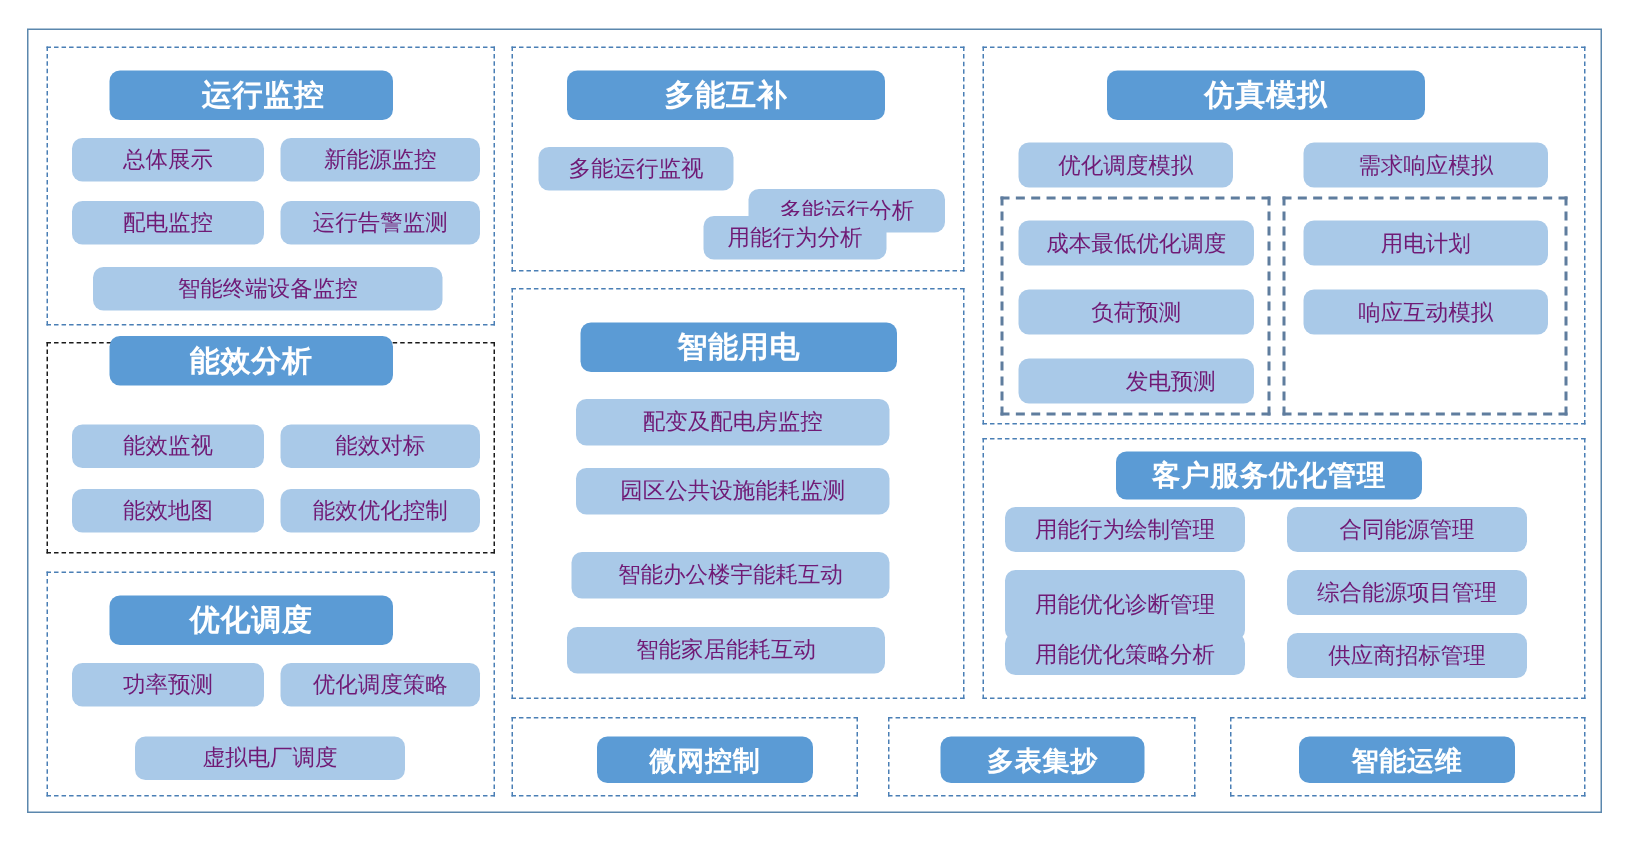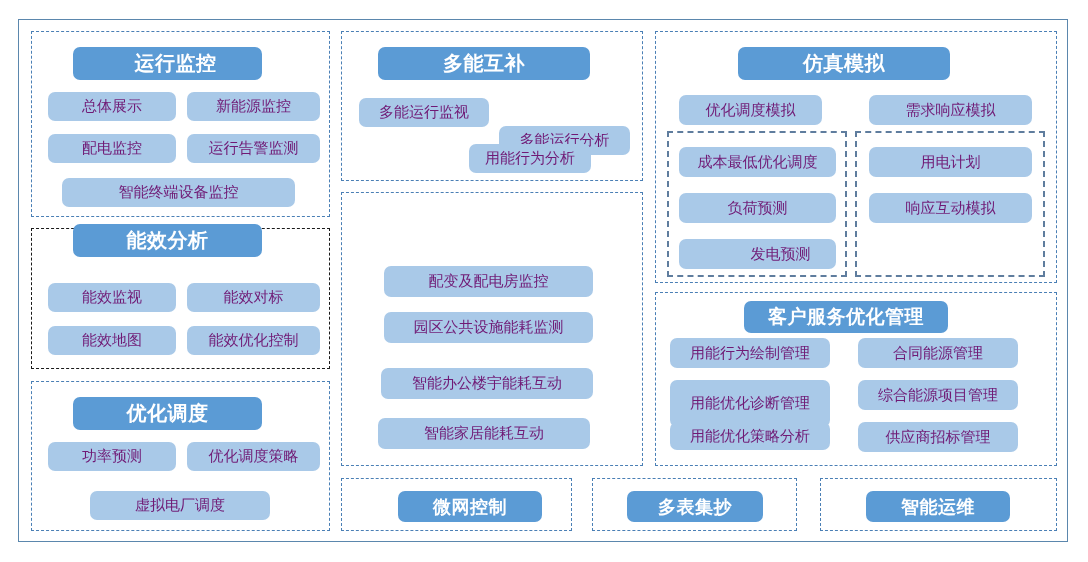--- a/index.html
+++ b/index.html
@@ -102,20 +102,21 @@
   <div class="pill" style="left:187px; top:442px; width:133px; height:29px; font-size:15px;">优化调度策略</div>
   <div class="pill" style="left:90px; top:491px; width:180px; height:29px; font-size:15px;">虚拟电厂调度</div>
 
   <div class="group blue-dash" style="left:341px; top:31px; width:302px; height:150px;"></div>
   <div class="hdr" style="left:378px; top:47px; width:212px; height:33px; font-size:20px;">多能互补</div>
   <div class="pill" style="left:359px; top:98px; width:130px; height:29px; font-size:15px;">多能运行监视</div>
   <div class="pill" style="left:499px; top:98px; width:131px; height:29px; font-size:15px;margin-top:28px;">多能运行分析</div>
   <div class="pill" style="left:425px; top:144px; width:122px; height:29px; font-size:15px;margin-left:44px;">用能行为分析</div>
 
   <div class="group blue-dash" style="left:341px; top:192px; width:302px; height:274px;"></div>
+  <div class="hdr" style="left:387px; top:215px; width:211px; height:33px; font-size:20px;">智能用电</div>
   <div class="pill" style="left:384px; top:266px; width:209px; height:31px; font-size:15px;">配变及配电房监控</div>
   <div class="pill" style="left:384px; top:312px; width:209px; height:31px; font-size:15px;">园区公共设施能耗监测</div>
   <div class="pill" style="left:381px; top:368px; width:212px; height:31px; font-size:15px;">智能办公楼宇能耗互动</div>
   <div class="pill" style="left:378px; top:418px; width:212px; height:31px; font-size:15px;">智能家居能耗互动</div>
 
   <div class="group blue-dash" style="left:341px; top:478px; width:231px; height:53px;"></div>
   <div class="hdr" style="left:398px; top:491px; width:144px; height:31px; font-size:18px;">微网控制</div>
 
   <div class="group blue-dash" style="left:655px; top:31px; width:402px; height:252px;"></div>
   <div class="hdr" style="left:738px; top:47px; width:212px; height:33px; font-size:20px;">仿真模拟</div>

